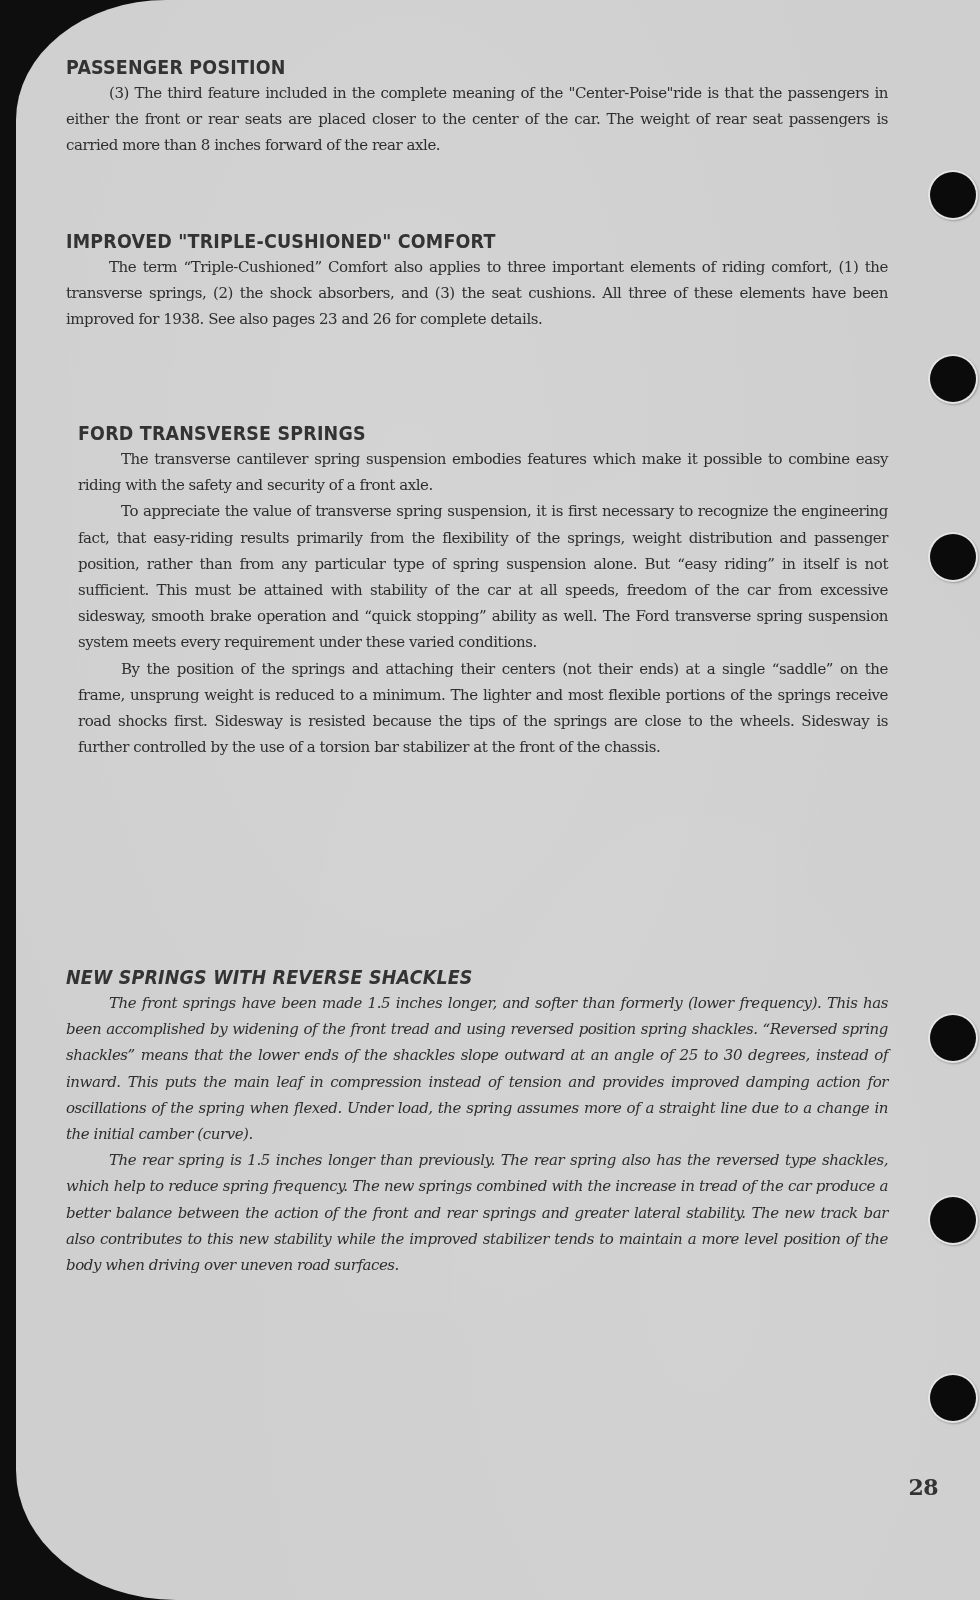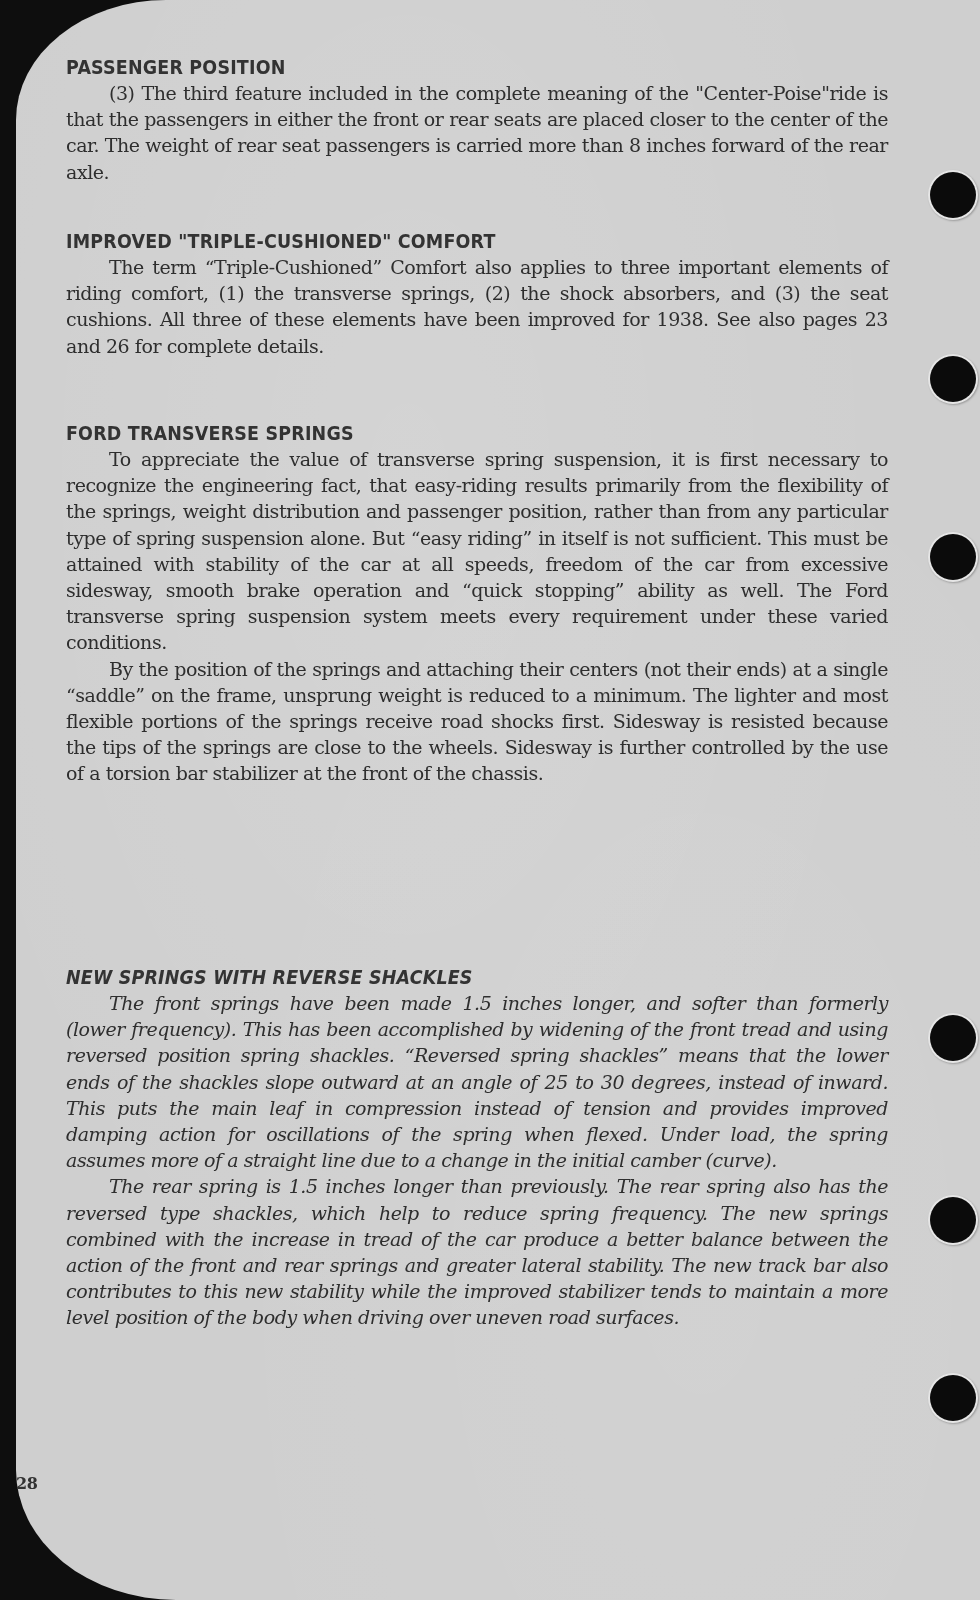--- a/index.html
+++ b/index.html
@@ -38,41 +38,41 @@
       letter-spacing: 0.2px;
       color: #333;
       margin: 0;
       line-height: 26px;
       transform: scaleX(0.92);
       transform-origin: left center;
       white-space: nowrap;
     }
     .para {
       margin: 0;
-      font-size: 19px;
+      font-size: 15px;
       line-height: 26.2px;
       text-align: justify;
       text-indent: 43px;
       letter-spacing: -0.45px;
       word-spacing: 0px;
     }
     .section { margin-bottom: 0; }
     #sec-passenger { position: absolute; top: 0; }
     #sec-triple { position: absolute; top: 174px; }
-    #sec-transverse { position: absolute; top: 366px; }
+    #sec-transverse { position: absolute; top: 366px; margin-left: 12px; }
     #sec-new { position: absolute; top: 910px; font-style: italic; }
     .page-number {
       position: absolute;
       left: 0;
       width: 922px;
       top: 1474px;
-      text-align: left;
+      text-align: right;
       font-family: "DejaVu Serif", "Liberation Serif", serif;
       font-weight: bold;
-      font-size: 16px;
+      font-size: 22px;
       color: #333;
       letter-spacing: -0.5px;
     }
     .hole {
       position: absolute;
       width: 46px;
       height: 46px;
       border-radius: 50%;
       background: #0b0b0b;
       box-shadow: 0 0 0 2px #e6e6e6, 1px 1px 2px 2px rgba(0,0,0,0.25);
@@ -97,20 +97,21 @@
       <p class="para">(3) The third feature included in the complete meaning of the "Center-Poise"ride is that the passengers in either the front or rear seats are placed closer to the center of the car. The weight of rear seat passengers is carried more than 8 inches forward of the rear axle.</p>
     </div>
 
     <div class="section" id="sec-triple">
       <h2 class="heading">IMPROVED "TRIPLE-CUSHIONED" COMFORT</h2>
       <p class="para">The term “Triple-Cushioned” Comfort also applies to three important elements of riding comfort, (1) the transverse springs, (2) the shock absorbers, and (3) the seat cushions. All three of these elements have been improved for 1938. See also pages 23 and 26 for complete details.</p>
     </div>
 
     <div class="section" id="sec-transverse">
       <h2 class="heading">FORD TRANSVERSE SPRINGS</h2>
+      <p class="para">The transverse cantilever spring suspension embodies features which make it possible to combine easy riding with the safety and security of a front axle.</p>
       <p class="para">To appreciate the value of transverse spring suspension, it is first necessary to recognize the engineering fact, that easy-riding results primarily from the flexibility of the springs, weight distribution and passenger position, rather than from any particular type of spring suspension alone. But “easy riding” in itself is not sufficient. This must be attained with stability of the car at all speeds, freedom of the car from excessive sidesway, smooth brake operation and “quick stopping” ability as well. The Ford transverse spring suspension system meets every requirement under these varied conditions.</p>
       <p class="para">By the position of the springs and attaching their centers (not their ends) at a single “saddle” on the frame, unsprung weight is reduced to a minimum. The lighter and most flexible portions of the springs receive road shocks first. Sidesway is resisted because the tips of the springs are close to the wheels. Sidesway is further controlled by the use of a torsion bar stabilizer at the front of the chassis.</p>
     </div>
 
     <div class="section" id="sec-new">
       <h2 class="heading">NEW SPRINGS WITH REVERSE SHACKLES</h2>
       <p class="para">The front springs have been made 1.5 inches longer, and softer than formerly (lower frequency). This has been accomplished by widening of the front tread and using reversed position spring shackles. “Reversed spring shackles” means that the lower ends of the shackles slope outward at an angle of 25 to 30 degrees, instead of inward. This puts the main leaf in compression instead of tension and provides improved damping action for oscillations of the spring when flexed. Under load, the spring assumes more of a straight line due to a change in the initial camber (curve).</p>
       <p class="para">The rear spring is 1.5 inches longer than previously. The rear spring also has the reversed type shackles, which help to reduce spring frequency. The new springs combined with the increase in tread of the car produce a better balance between the action of the front and rear springs and greater lateral stability. The new track bar also contributes to this new stability while the improved stabilizer tends to maintain a more level position of the body when driving over uneven road surfaces.</p>
     </div>
 

